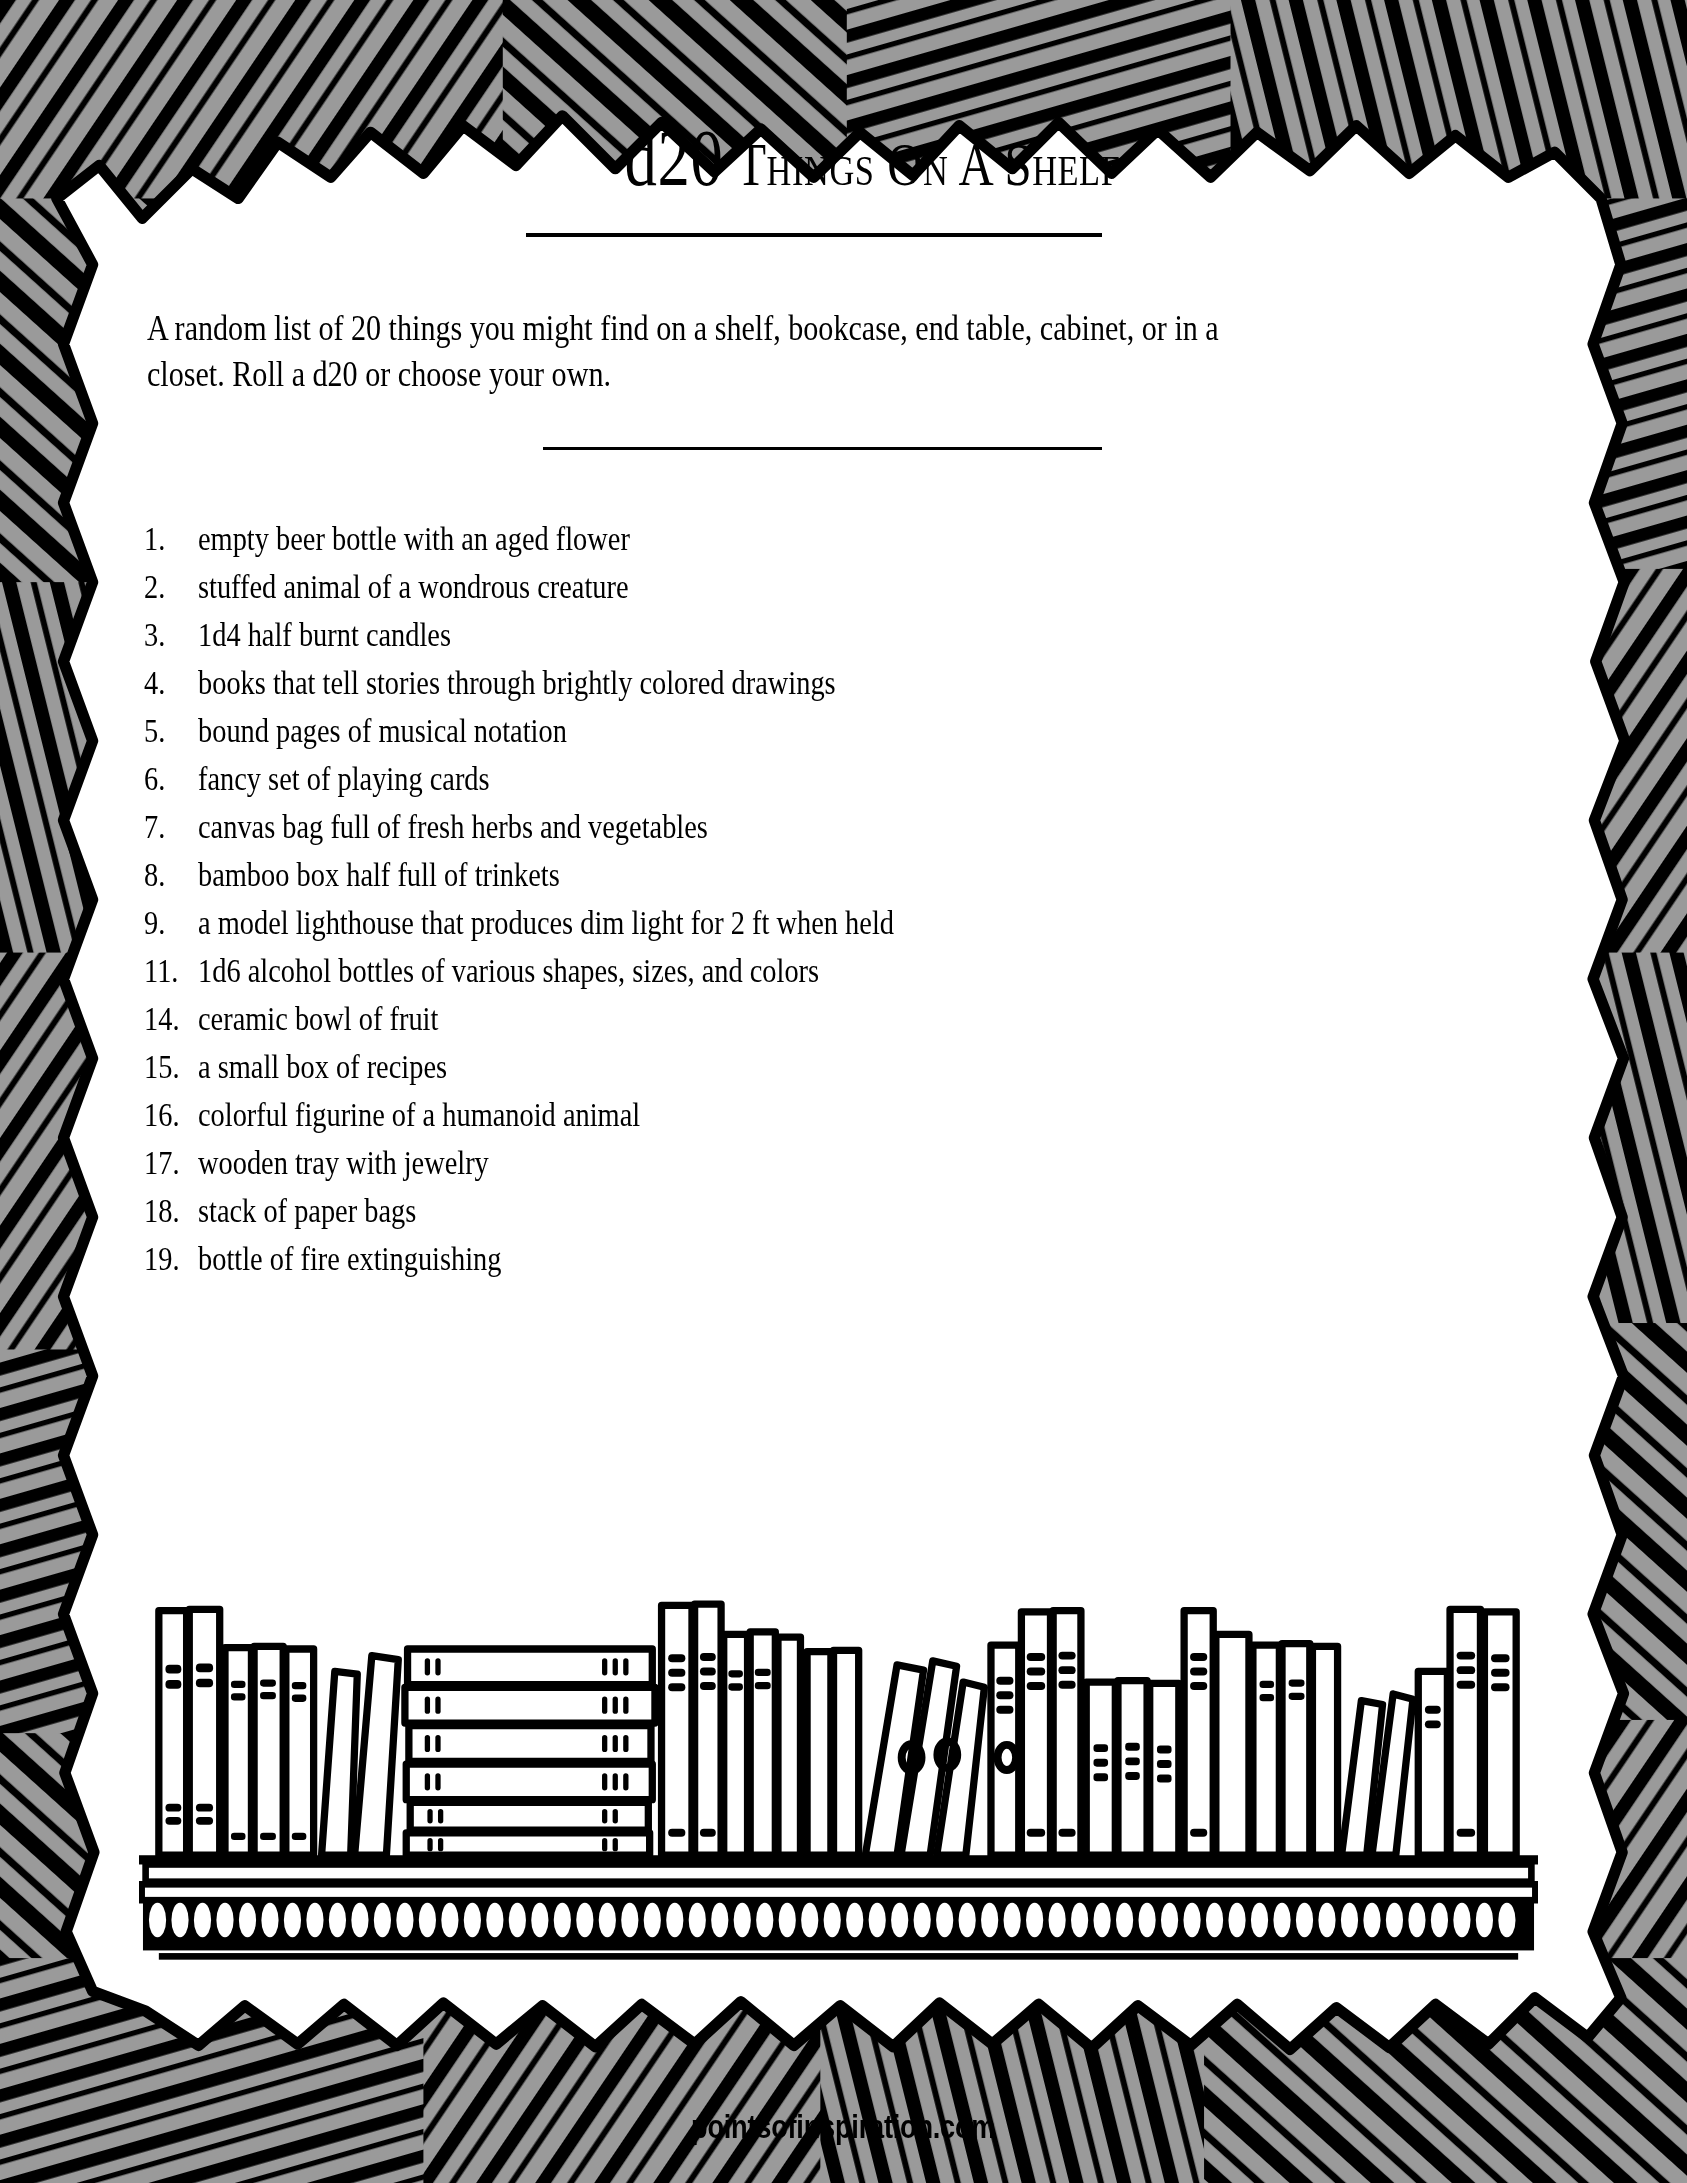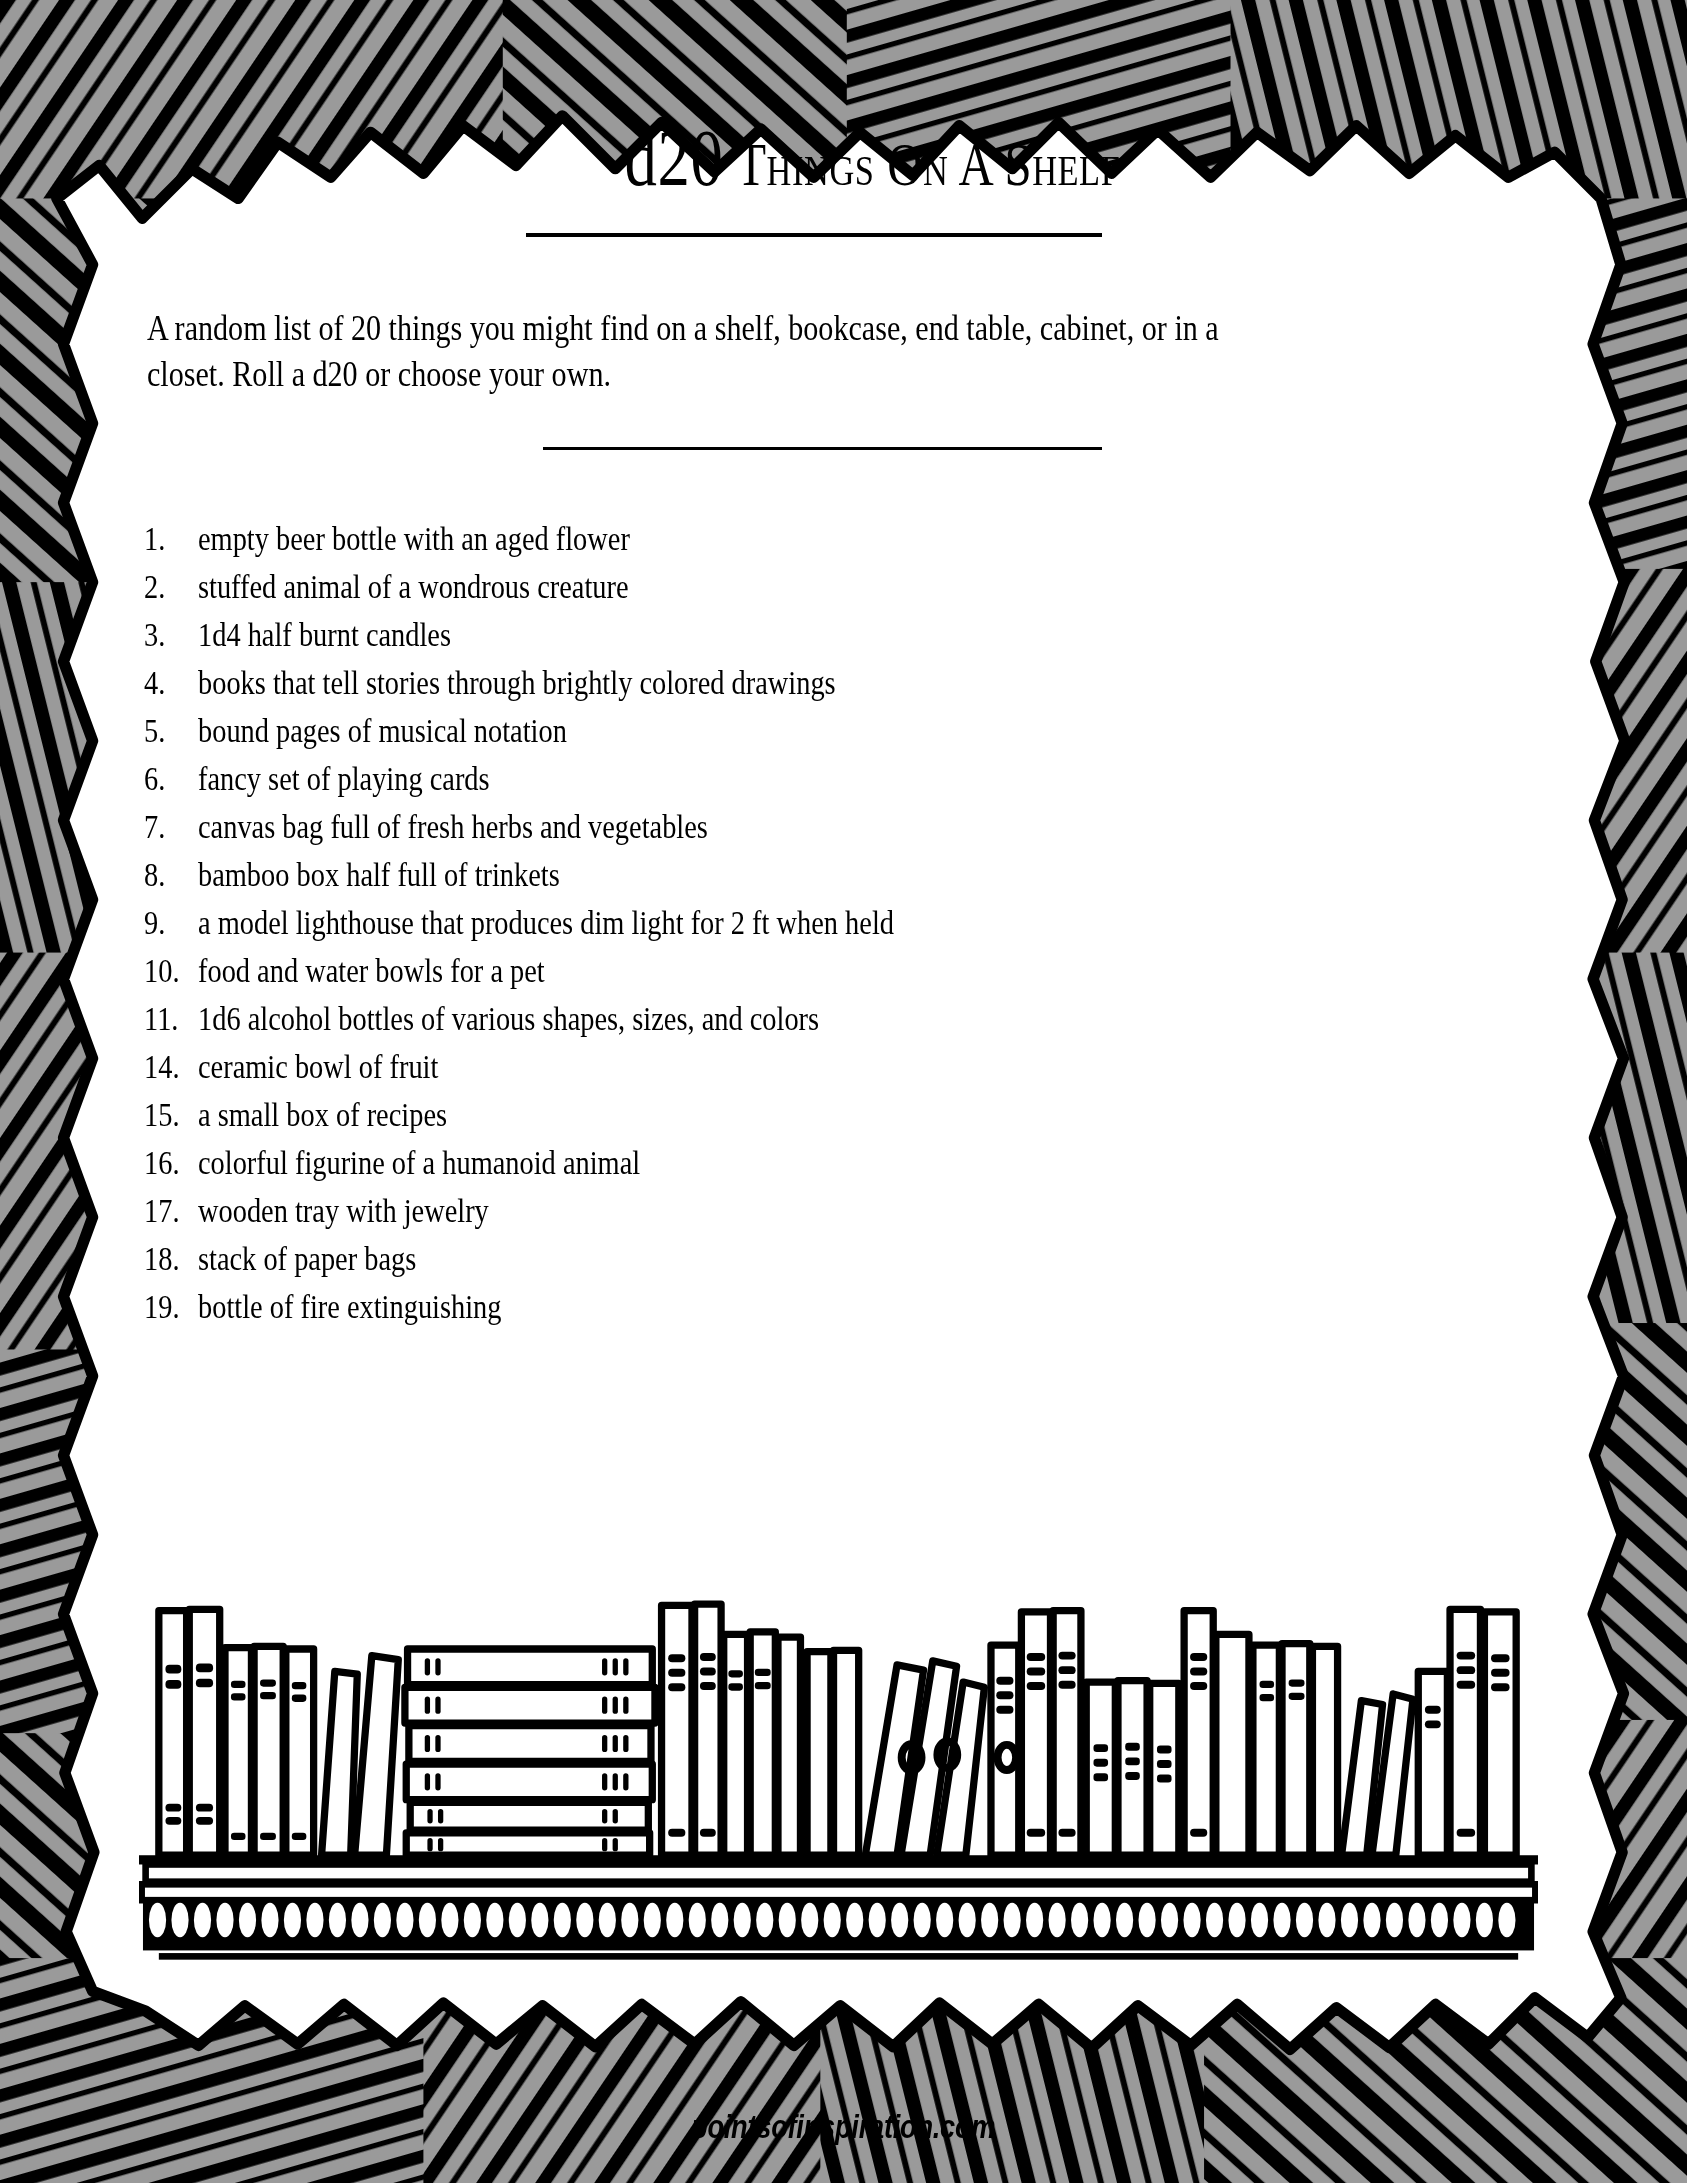--- a/index.html
+++ b/index.html
@@ -143,21 +143,20 @@
     height: 390px;
   }
 
   
   .footer {
     position: absolute;
     left: 0;
     top: 2107px;
     width: 1687px;
     text-align: center;
-    font-style: italic;
   }
   .footer-text {
     font-family: "Liberation Sans", sans-serif;
     font-weight: 700;
     font-size: 34px;
     letter-spacing: -0.3px;
     color: #000;
     transform: scaleX(0.80);
     display: inline-block;
     transform-origin: center center;
@@ -317,24 +316,20 @@
         <span class="item-num">7.</span>
         <span class="item-text">canvas bag full of fresh herbs and vegetables</span>
       </li>
       <li class="list-item">
         <span class="item-num">8.</span>
         <span class="item-text">bamboo box half full of trinkets</span>
       </li>
       <li class="list-item">
         <span class="item-num">9.</span>
         <span class="item-text">a model lighthouse that produces dim light for 2 ft when held</span>
-      </li>
-      <li class="list-item">
-        <span class="item-num">10.</span>
-        <span class="item-text">food and water bowls for a pet</span>
       </li>
       <li class="list-item">
         <span class="item-num">11.</span>
         <span class="item-text">1d6 alcohol bottles of various shapes, sizes, and colors</span>
       </li>
       <li class="list-item">
         <span class="item-num">14.</span>
         <span class="item-text">ceramic bowl of fruit</span>
       </li>
       <li class="list-item">

